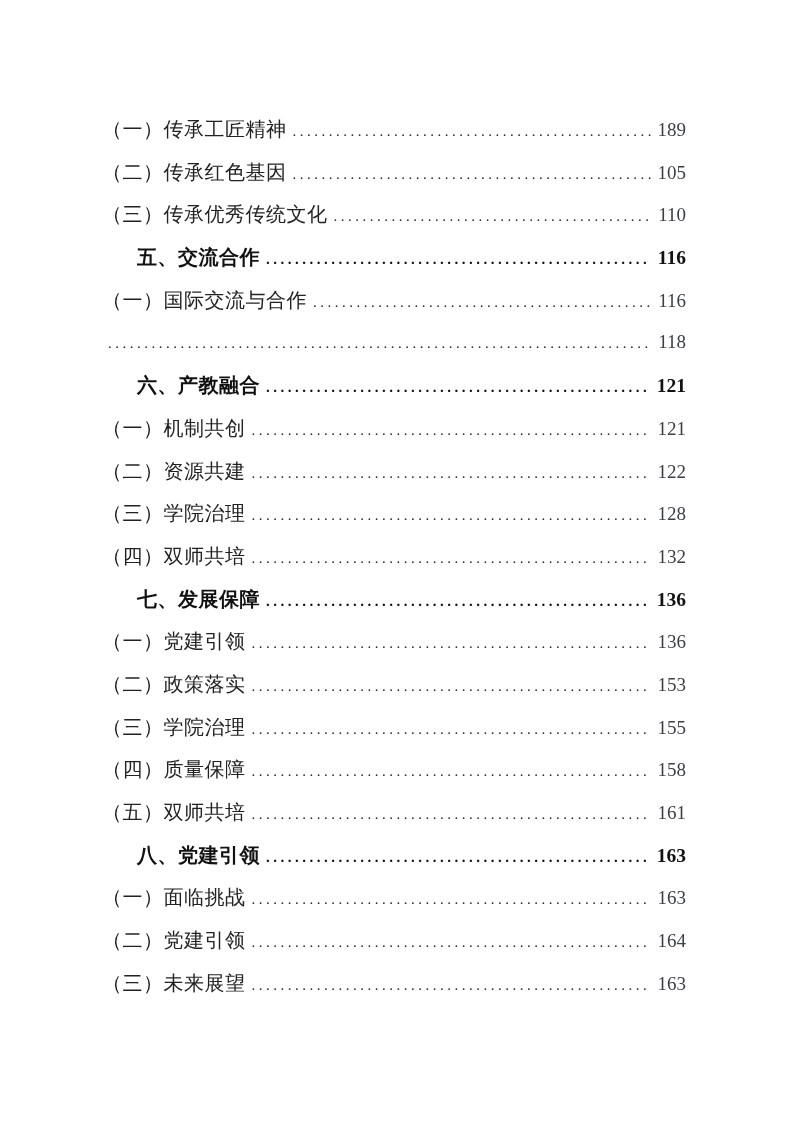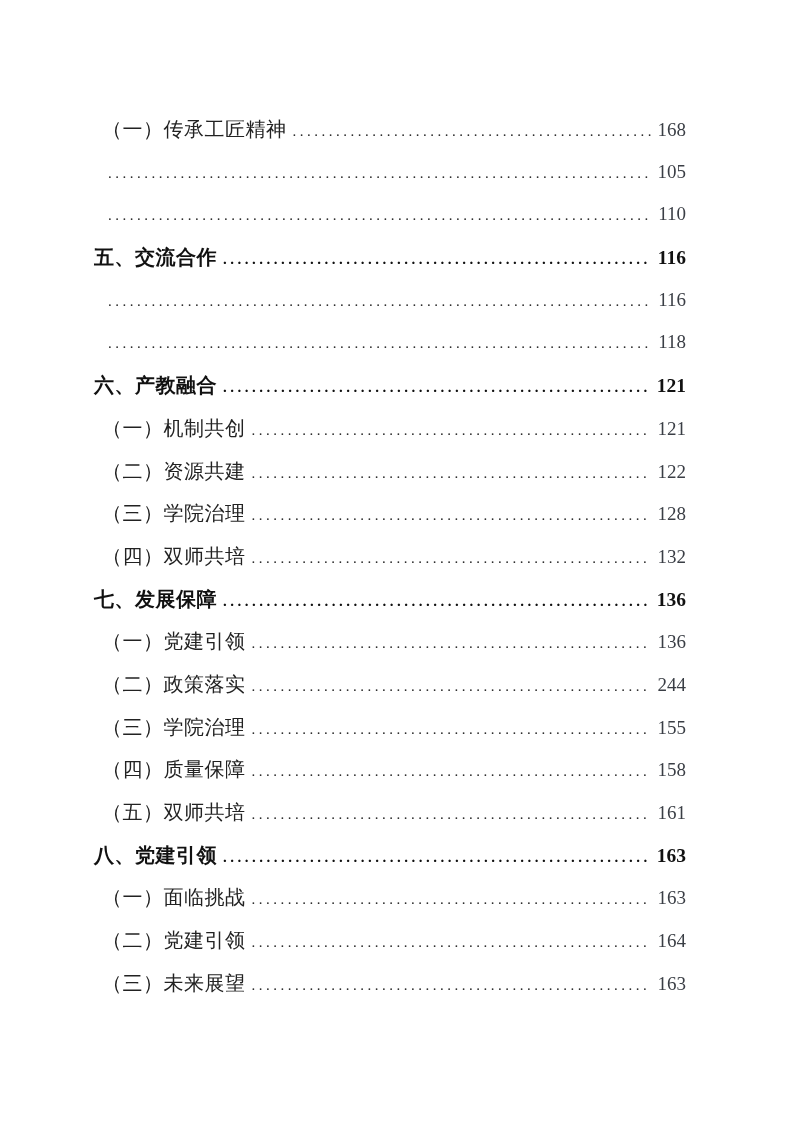--- a/index.html
+++ b/index.html
@@ -43,20 +43,21 @@
     letter-spacing: 0.5px;
   }
   .sub .label {
     font-family: "Liberation Serif", "DejaVu Serif", serif;
     color: #222222;
   }
   .main .label {
     font-family: "Liberation Sans", "DejaVu Sans", sans-serif;
     font-weight: 700;
     color: #111111;
+    margin-left: 43px;
   }
   .dots {
     flex: 1 1 auto;
     overflow: hidden;
     white-space: nowrap;
     font-size: 15px;
     letter-spacing: 3.5px;
     margin: 0 7px 0 6px;
     color: #2a2a2a;
   }
@@ -77,36 +78,39 @@
   }
 </style>
 </head>
 <body>
 
 <div class="page">
   <div class="toc" id="toc">
       <div class="toc-row sub">
     <span class="label">（一）传承工匠精神</span>
     <span class="dots">................................................................................................................................................................</span>
-    <span class="pagenum">168</span>
+    <span class="pagenum">189</span>
   </div>
       <div class="toc-row sub">
+    <span class="label">（二）传承红色基因</span>
     <span class="dots">................................................................................................................................................................</span>
     <span class="pagenum">105</span>
   </div>
       <div class="toc-row sub">
+    <span class="label">（三）传承优秀传统文化</span>
     <span class="dots">................................................................................................................................................................</span>
     <span class="pagenum">110</span>
   </div>
       <div class="toc-row main">
     <span class="label">五、交流合作</span>
     <span class="dots">................................................................................................................................................................</span>
     <span class="pagenum">116</span>
   </div>
       <div class="toc-row sub">
+    <span class="label">（一）国际交流与合作</span>
     <span class="dots">................................................................................................................................................................</span>
     <span class="pagenum">116</span>
   </div>
       <div class="toc-row sub">
     <span class="dots">................................................................................................................................................................</span>
     <span class="pagenum">118</span>
   </div>
       <div class="toc-row main">
     <span class="label">六、产教融合</span>
     <span class="dots">................................................................................................................................................................</span>
@@ -138,21 +142,21 @@
     <span class="pagenum">136</span>
   </div>
       <div class="toc-row sub">
     <span class="label">（一）党建引领</span>
     <span class="dots">................................................................................................................................................................</span>
     <span class="pagenum">136</span>
   </div>
       <div class="toc-row sub">
     <span class="label">（二）政策落实</span>
     <span class="dots">................................................................................................................................................................</span>
-    <span class="pagenum">244</span>
+    <span class="pagenum">153</span>
   </div>
       <div class="toc-row sub">
     <span class="label">（三）学院治理</span>
     <span class="dots">................................................................................................................................................................</span>
     <span class="pagenum">155</span>
   </div>
       <div class="toc-row sub">
     <span class="label">（四）质量保障</span>
     <span class="dots">................................................................................................................................................................</span>
     <span class="pagenum">158</span>

